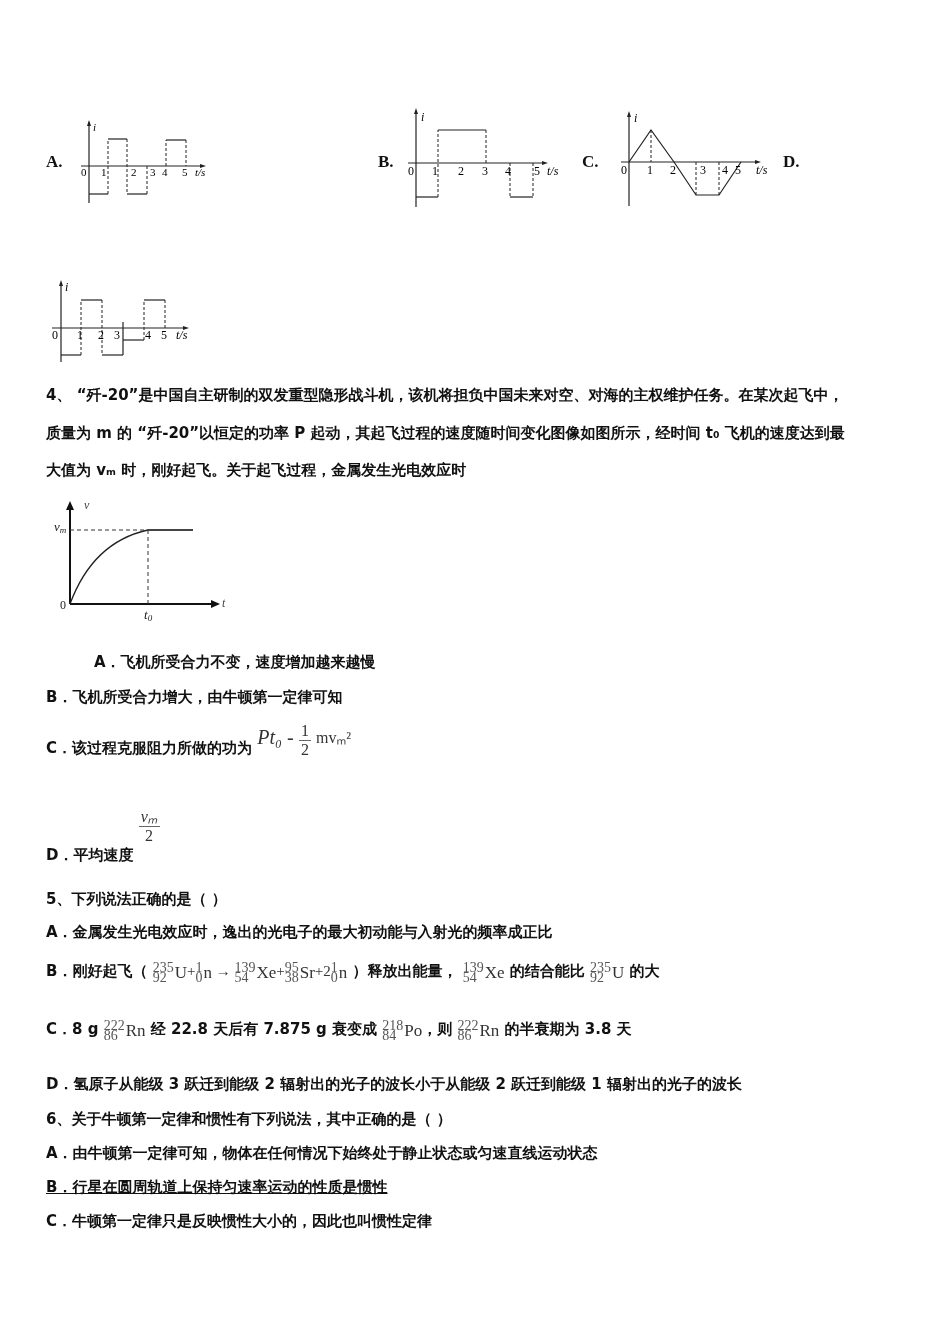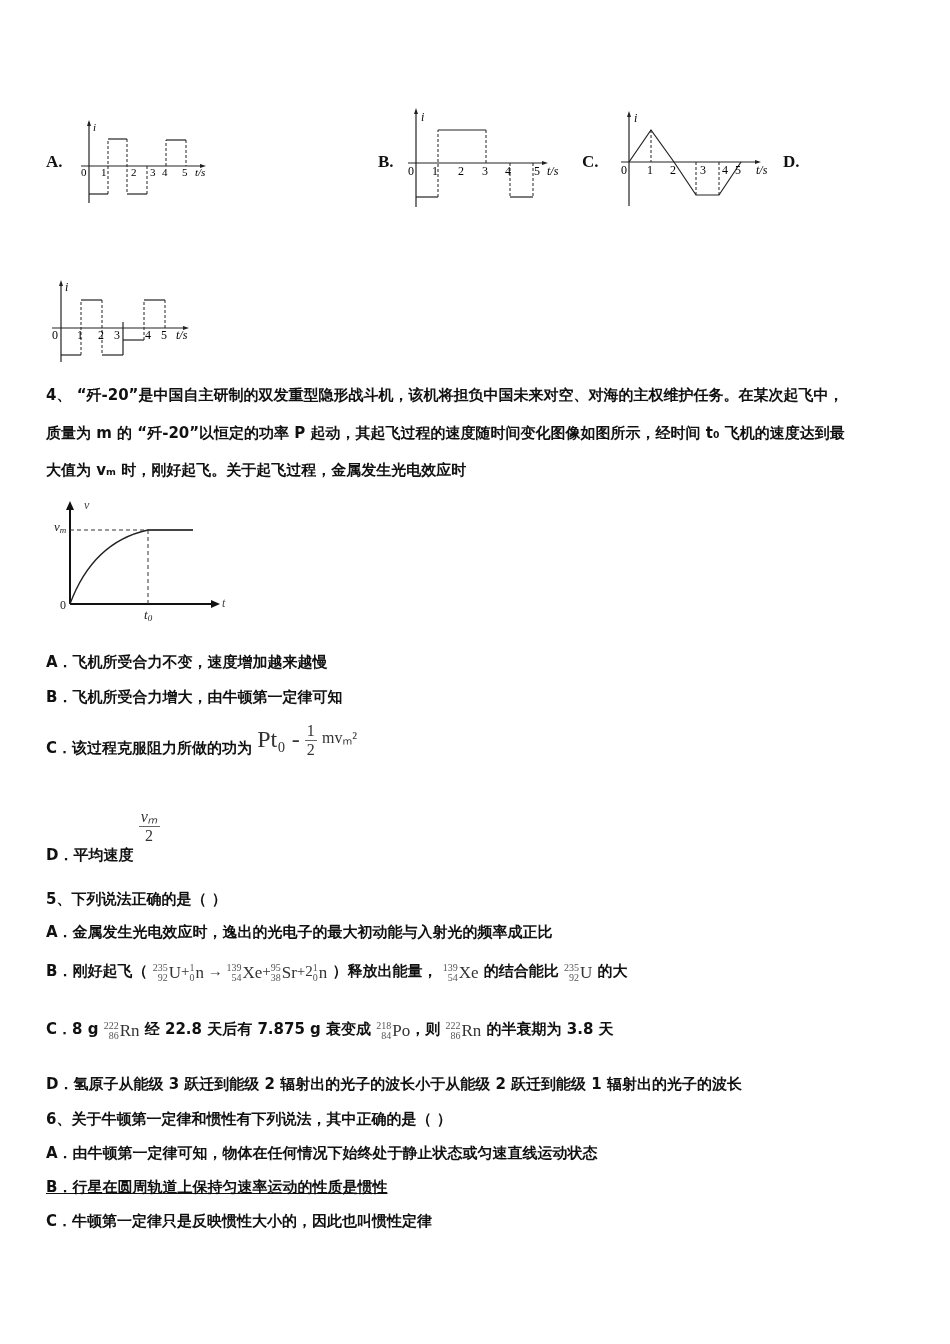--- a/index.html
+++ b/index.html
@@ -5,21 +5,21 @@
   html, body { margin:0; padding:0; background:#ffffff; }
   body { width:950px; height:1344px; position:relative; overflow:hidden;
          font-family:"DejaVu Serif","Liberation Serif",serif; color:#111; }
   .abs { position:absolute; }
   .opt-label { font-family:"Liberation Serif",serif; font-weight:bold; font-size:17px; }
   .line { position:absolute; left:46px; font-size:15px; font-weight:bold; white-space:nowrap;
           font-family:"DejaVu Sans","Liberation Sans",sans-serif; }
   svg text { font-family:"Liberation Serif",serif; }
   .math { font-family:"Liberation Serif",serif; font-weight:normal; font-style:normal; color:#333; }
   .iso { display:inline-block; position:relative; font-family:"Liberation Serif",serif; font-weight:normal; color:#333; }
-  .iso .nums { display:inline-block; vertical-align:middle; font-size:10px; line-height:10px; text-align:right; margin-right:1px; color:#555;}
+  .iso .nums { display:inline-block; vertical-align:middle; font-size:14px; line-height:10px; margin-right:1px; color:#555;}
   .iso .sym { font-size:17px; vertical-align:middle; }
   .frac { display:inline-block; vertical-align:middle; text-align:center; font-family:"Liberation Serif",serif; font-weight:normal; color:#333; }
   .frac .num { display:block; border-bottom:1px solid #666; padding:0 2px; font-size:16px; line-height:18px; }
   .frac .den { display:block; font-size:16px; line-height:18px; }
 </style>
 </head>
 <body>
 
 <div class="abs opt-label" style="left:46px;top:152px;">A.</div>
 <div class="abs opt-label" style="left:378px;top:152px;">B.</div>
@@ -130,25 +130,25 @@
   <text x="174" y="110" font-size="12" font-style="italic" fill="#444">t</text>
   <text x="6" y="34" font-size="13" font-style="italic" fill="#222">v<tspan font-size="9" dy="2">m</tspan></text>
   <text x="12" y="112" font-size="12" fill="#222">0</text>
   <text x="96" y="122" font-size="13" font-style="italic" fill="#222">t<tspan font-size="9" dy="2">0</tspan></text>
   <line x1="22" y1="33" x2="100" y2="33" stroke="#333" stroke-dasharray="4,3"></line>
   <line x1="100" y1="33" x2="100" y2="107" stroke="#333" stroke-dasharray="4,3"></line>
   <path d="M22,107 Q45,45 100,33" fill="none" stroke="#222" stroke-width="1.3"></path>
   <line x1="100" y1="33" x2="145" y2="33" stroke="#444" stroke-width="2"></line>
 </svg>
 
-<div class="line" style="top:653px;">A．飞机所受合力不变，速度增加越来越慢</div>
+<div class="line" style="top:653px;margin-left:48px;">A．飞机所受合力不变，速度增加越来越慢</div>
 <div class="line" style="top:688px;">B．飞机所受合力增大，由牛顿第一定律可知</div>
 <div class="line" style="top:730px;">
   <span style="vertical-align:middle;text-align:center;">C．该过程克服阻力所做的功为</span>
-  <span class="math" style="font-size:24px;vertical-align:top;position:relative;top:-4px;">Pt₀ -</span>
+  <span class="math" style="font-style:italic;font-size:20px;vertical-align:top;position:relative;top:-4px;">Pt₀ -</span>
   <span class="frac" style="position:relative;top:-8px;">
     <span class="num">1</span>
     <span class="den">2</span>
   </span>
   <span class="math" style="font-size:16px;position:relative;top:-10px;">mvₘ²</span>
 </div>
 <div class="line" style="top:808px;">
   <span style="vertical-align:bottom;position:relative;top:20px;">D．平均速度</span>
   <span class="frac">
     <span class="num" style="font-style:italic;">vₘ</span>

